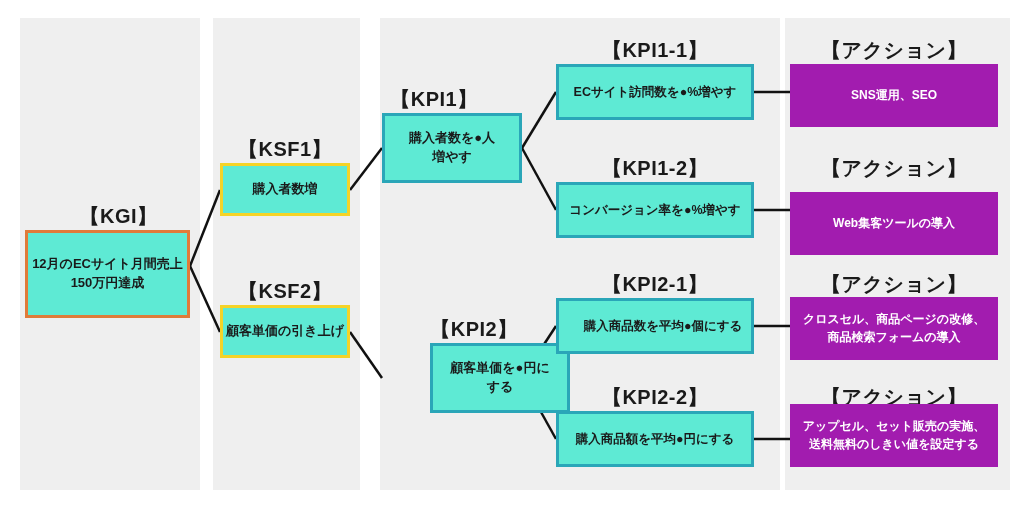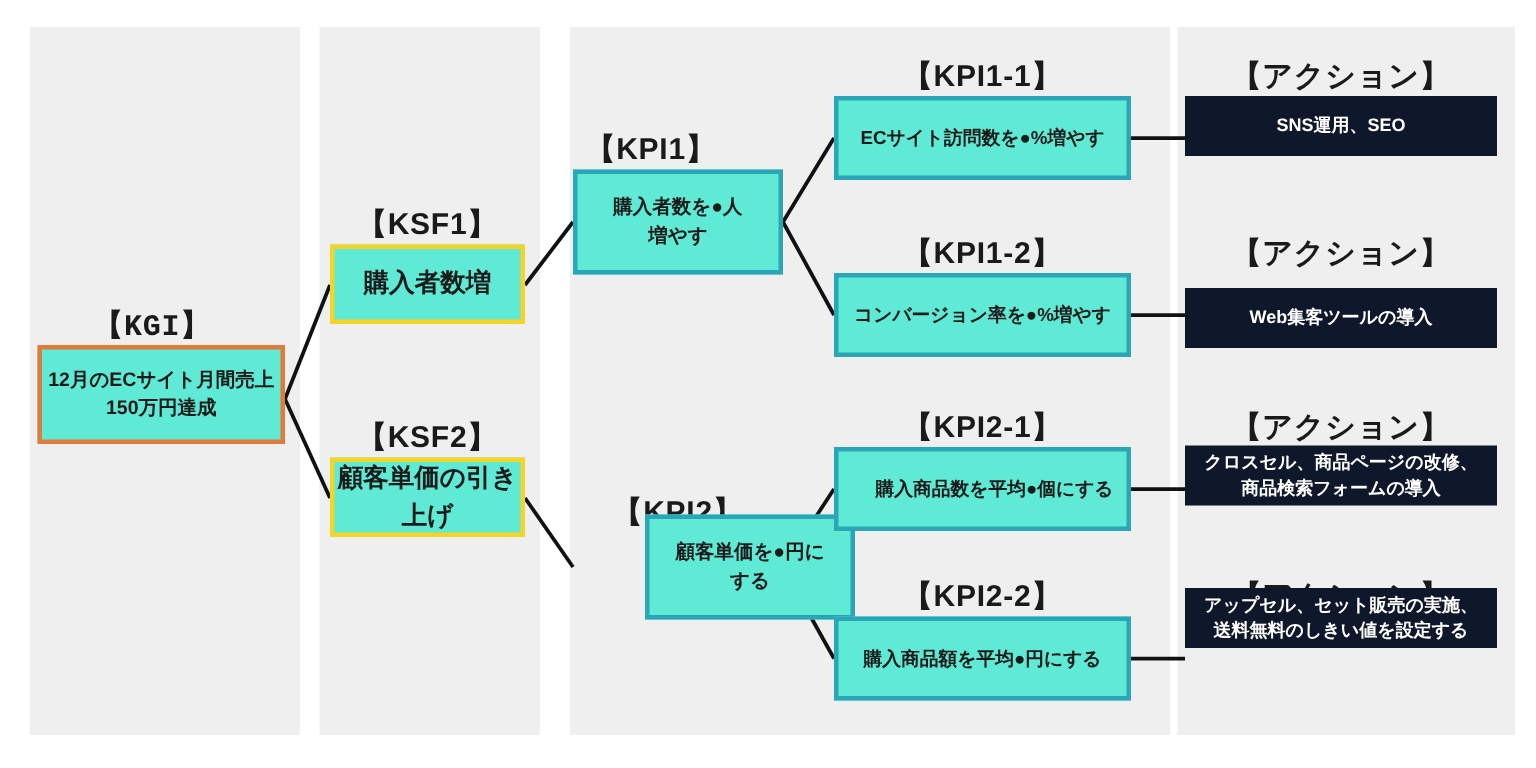--- a/index.html
+++ b/index.html
@@ -16,40 +16,40 @@
   .col4{left:785px;width:225px;}
   .tag{
     position:absolute;text-align:center;font-weight:bold;color:#1a1a1a;
     font-size:20px;letter-spacing:0.5px;
   }
   .node{
     position:absolute;background:#5eead4;display:flex;align-items:center;justify-content:center;
     text-align:center;font-weight:bold;color:#1a1a1a;white-space:pre-line;
     box-sizing:border-box;line-height:1.45;
   }
-  .kgi-node{left:25px;top:230px;width:165px;height:66px;border:3px solid #e07b39;font-size:13px;}
-  .ksf-node{left:220px;width:130px;height:53px;border:3px solid #f5d327;font-size:17px;}
+  .kgi-node{left:25px;top:230px;width:165px;height:88px;border:3px solid #e07b39;font-size:13px;}
+  .ksf-node{left:220px;width:130px;height:53px;border:3px solid #f5d327;font-size:13px;}
   .ksf1{top:163px;}
   .ksf2{top:305px;}
   .kpi-node{left:382px;width:140px;height:70px;border:3px solid #2aa6b8;font-size:13px;}
   .kpi1{top:113px;}
   .kpi2{top:343px;margin-left:48px;}
   .subkpi-node{left:556px;width:198px;height:56px;border:3px solid #2aa6b8;font-size:12.5px;}
   .subkpi1{top:64px;}
   .subkpi2{top:182px;}
   .subkpi3{top:298px;padding-left:16px;}
   .subkpi4{top:411px;}
   .action-node{
-    left:790px;width:208px;height:40px;background:#0f172a;border:none;color:#ffffff;
+    left:790px;width:208px;height:63px;background:#a21caf;border:none;color:#ffffff;
     font-size:12px;padding:4px 8px;
   }
   .action1{top:64px;}
   .action2{top:182px;margin-top:10px;}
   .action3{top:297px;}
-  .action4{top:392px;}
+  .action4{top:404px;}
   .connectors{position:absolute;left:0;top:0;width:1024px;height:512px;pointer-events:none;}
   .connectors line{stroke:#111111;stroke-width:2.5;}
 </style>
 </head>
 <body>
 
 <div class="canvas">
 
   <div class="col col1"></div>
   <div class="col col2"></div>
@@ -64,33 +64,33 @@
     <line x1="522" y1="148" x2="556" y2="92"></line>
     <line x1="522" y1="148" x2="556" y2="210"></line>
     <line x1="522" y1="378" x2="556" y2="326"></line>
     <line x1="522" y1="378" x2="556" y2="439"></line>
     <line x1="754" y1="92" x2="790" y2="92"></line>
     <line x1="754" y1="210" x2="790" y2="210"></line>
     <line x1="754" y1="326" x2="790" y2="326"></line>
     <line x1="754" y1="439" x2="790" y2="439"></line>
   </svg>
 
-  <div class="tag" style="left:19px;top:203px;width:165px;font-family:Liberation Mono, monospace;">【KGI】</div>
+  <div class="tag" style="left:36px;top:203px;width:165px;">【KGI】</div>
   <div class="node kgi-node">12月のECサイト月間売上
 150万円達成</div>
 
   <div class="tag" style="left:220px;top:136px;width:130px;">【KSF1】</div>
   <div class="node ksf-node ksf1">購入者数増</div>
   <div class="tag" style="left:220px;top:278px;width:130px;">【KSF2】</div>
   <div class="node ksf-node ksf2">顧客単価の引き上げ</div>
 
   <div class="tag" style="left:364px;top:86px;width:140px;">【KPI1】</div>
   <div class="node kpi-node kpi1">購入者数を●人
 増やす</div>
-  <div class="tag" style="left:382px;top:316px;width:140px;margin-top:12px;">【KPI2】</div>
+  <div class="tag" style="left:404px;top:316px;width:140px;">【KPI2】</div>
   <div class="node kpi-node kpi2">顧客単価を●円に
 する</div>
 
   <div class="tag" style="left:556px;top:37px;width:198px;">【KPI1-1】</div>
   <div class="node subkpi-node subkpi1">ECサイト訪問数を●%増やす</div>
   <div class="tag" style="left:556px;top:155px;width:198px;">【KPI1-2】</div>
   <div class="node subkpi-node subkpi2">コンバージョン率を●%増やす</div>
   <div class="tag" style="left:556px;top:271px;width:198px;">【KPI2-1】</div>
   <div class="node subkpi-node subkpi3">購入商品数を平均●個にする</div>
   <div class="tag" style="left:556px;top:384px;width:198px;">【KPI2-2】</div>

